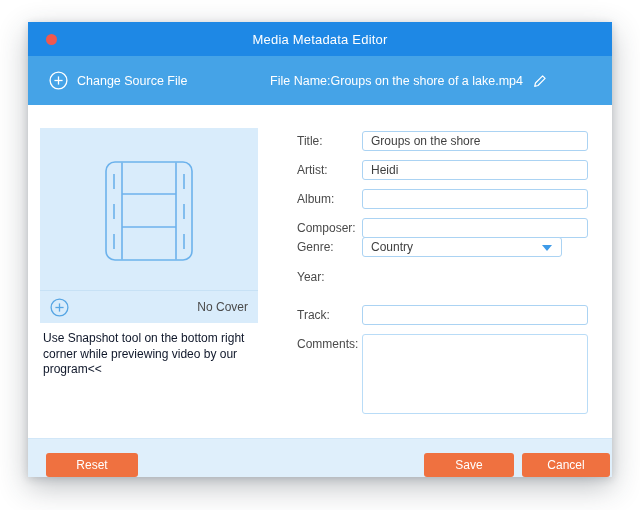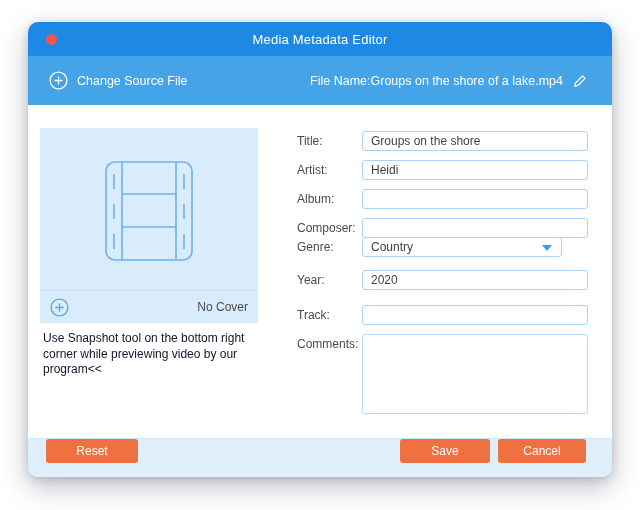--- a/index.html
+++ b/index.html
@@ -3,33 +3,33 @@
 <meta charset="utf-8">
 <style>
   html,body{margin:0;padding:0;}
   body{
     width:640px;height:510px;position:relative;background:#ffffff;
     font-family:"Liberation Sans","DejaVu Sans",sans-serif;overflow:hidden;
     -webkit-font-smoothing:antialiased;
   }
   .window{
     position:absolute;left:28px;top:22px;width:584px;height:455px;
-    border-radius:10px;overflow:hidden;background:#ffffff;
+    border-radius:0;overflow:hidden;background:#ffffff;
     box-shadow:0 10px 28px rgba(40,50,60,.30),0 2px 8px rgba(40,50,60,.18);
     display:flex;flex-direction:column;
   }
   
   .titlebar{height:34px;background:#1E88E5;position:relative;flex:0 0 auto;
     display:flex;align-items:center;justify-content:center;}
   .close-dot{position:absolute;left:18px;top:12px;width:11px;height:11px;
     border-radius:50%;background:#F0584E;cursor:pointer;}
   .win-title{color:#ffffff;font-size:13px;letter-spacing:.2px;}
   
   .header{height:49px;background:#45A3E7;flex:0 0 auto;display:flex;align-items:center;
-    padding:0 24px 0 21px;color:#fff;}
+    padding:0 64px 0 21px;color:#fff;}
   .hdr-left{display:flex;align-items:center;gap:9px;cursor:pointer;}
   .hdr-left span{font-size:12.5px;}
   .hdr-right{margin-left:auto;display:flex;align-items:center;}
   .hdr-right .fn-label{font-size:12.5px;}
   .hdr-right .fn-value{font-size:12.5px;}
   .pencil{margin-left:9px;cursor:pointer;display:flex;align-items:center;}
   
   .main{position:relative;flex:1 1 auto;background:#ffffff;}
   .cover-panel{position:absolute;left:12px;top:23px;width:218px;height:195px;
     background:#D9ECFB;}
@@ -55,21 +55,21 @@
     border:1px solid #ABD3F3;border-radius:3px;background:#fff;display:flex;
     align-items:center;padding:0 8px;font-size:12px;color:#3F3F3F;cursor:pointer;}
   .dd-arrow{position:absolute;right:9px;top:7px;width:0;height:0;
     border-left:5px solid transparent;border-right:5px solid transparent;
     border-top:6px solid #3D9AE8;}
   .f-textarea{width:226px;box-sizing:border-box;height:80px;border:1px solid #B9DCF7;
     border-radius:3px;background:#fff;resize:none;outline:none;
     font-family:inherit;font-size:12px;color:#3F3F3F;padding:4px 8px;}
   
   .footer{height:39px;flex:0 0 auto;background:#DFEFFB;border-top:1px solid #D2E7F8;
-    box-sizing:border-box;display:flex;align-items:flex-start;padding:0 26px 0 18px;}
+    box-sizing:border-box;display:flex;align-items:flex-end;padding:0 2px 0 18px;}
   .btn{height:24px;border:none;border-radius:3px;background:#EF7140;color:#fff;
     font-family:inherit;font-size:12px;cursor:pointer;}
   .btn-reset{width:92px;}
   .btn-save{width:90px;margin-left:auto;}
   .btn-cancel{width:88px;margin-left:8px;}
 </style>
 </head>
 <body>
 
 <div class="window">
@@ -149,21 +149,20 @@
     </div>
     <div class="form-row r4">
       <span class="f-label">Genre:</span>
       <div class="f-select">
         <span>Country</span>
         <span class="dd-arrow"></span>
       </div>
     </div>
     <div class="form-row r5">
       <span class="f-label">Year:</span>
-      <input class="f-input" type="text" value="2020" style="">
     </div>
     <div class="form-row r6">
       <span class="f-label">Track:</span>
       <input class="f-input" type="text" value="" style="">
     </div>
     <div class="form-row r7">
       <span class="f-label">Comments:</span>
       <textarea class="f-textarea" style=""></textarea>
     </div>
 

